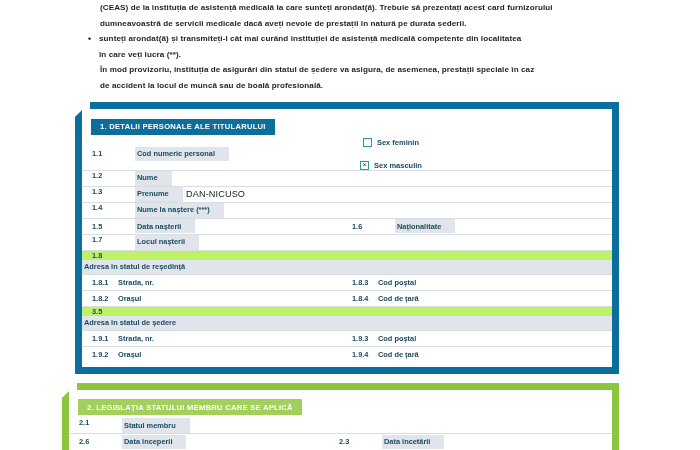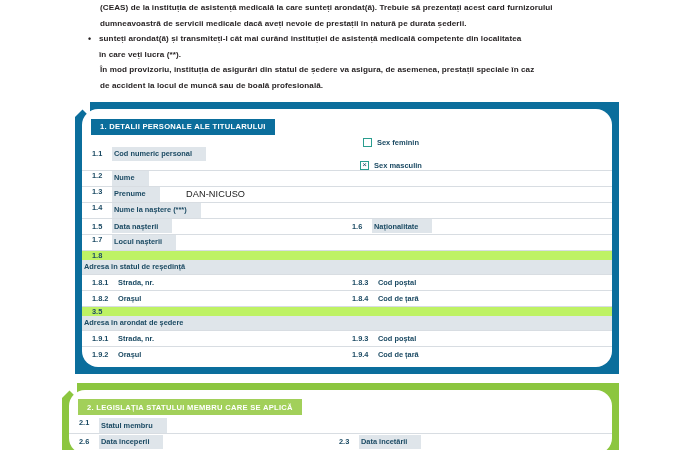--- a/index.html
+++ b/index.html
@@ -73,21 +73,20 @@
     position: absolute;
     left: 0; top: 0;
     width: 0; height: 0;
     border-left: 15px solid transparent;
     border-top: 15px solid #ffffff;
   }
 
   .panel-inner {
     background: #ffffff;
     padding: 6px 0 5px 0;
-    border-radius: 16px;
   }
 
   
   .section-title {
     display: inline-block;
     background: #0b6e9c;
     color: #ffffff;
     font-size: 7.6px;
     font-weight: bold;
     letter-spacing: 0.035em;
@@ -116,21 +115,21 @@
     align-items: center;
     min-height: 15px;
   }
 
   .num {
     flex: 0 0 auto;
     font-size: 7.4px;
     font-weight: bold;
     color: #1b4a63;
     padding-left: 10px;
-    width: 30px;
+    width: 53px;
     box-sizing: border-box;
   }
   .num.wide { width: 34px; }
 
   .lbl {
     font-size: 7.4px;
     font-weight: bold;
     color: #1b4a63;
     background: #dfe5ea;
     padding: 2.5px 14px 2.5px 2px;
@@ -314,21 +313,21 @@
           </div>
           <div class="half-right cell">
             <span class="num wide">1.8.4</span>
             <span class="lbl">Cod de țară</span>
             <span class="fill"></span>
           </div>
         </div>
 
         <div class="row grouphdr">
           <span class="num">3.5</span>
-          <span class="lbl">Adresa în arondat de ședere</span>
+          <span class="lbl">Adresa în statul de ședere</span>
           <span class="fill"></span>
         </div>
 
         <div class="row sub">
           <div class="half-left cell">
             <span class="num wide">1.9.1</span>
             <span class="lbl">Strada, nr.</span>
             <span class="fill"></span>
           </div>
           <div class="half-right cell">

